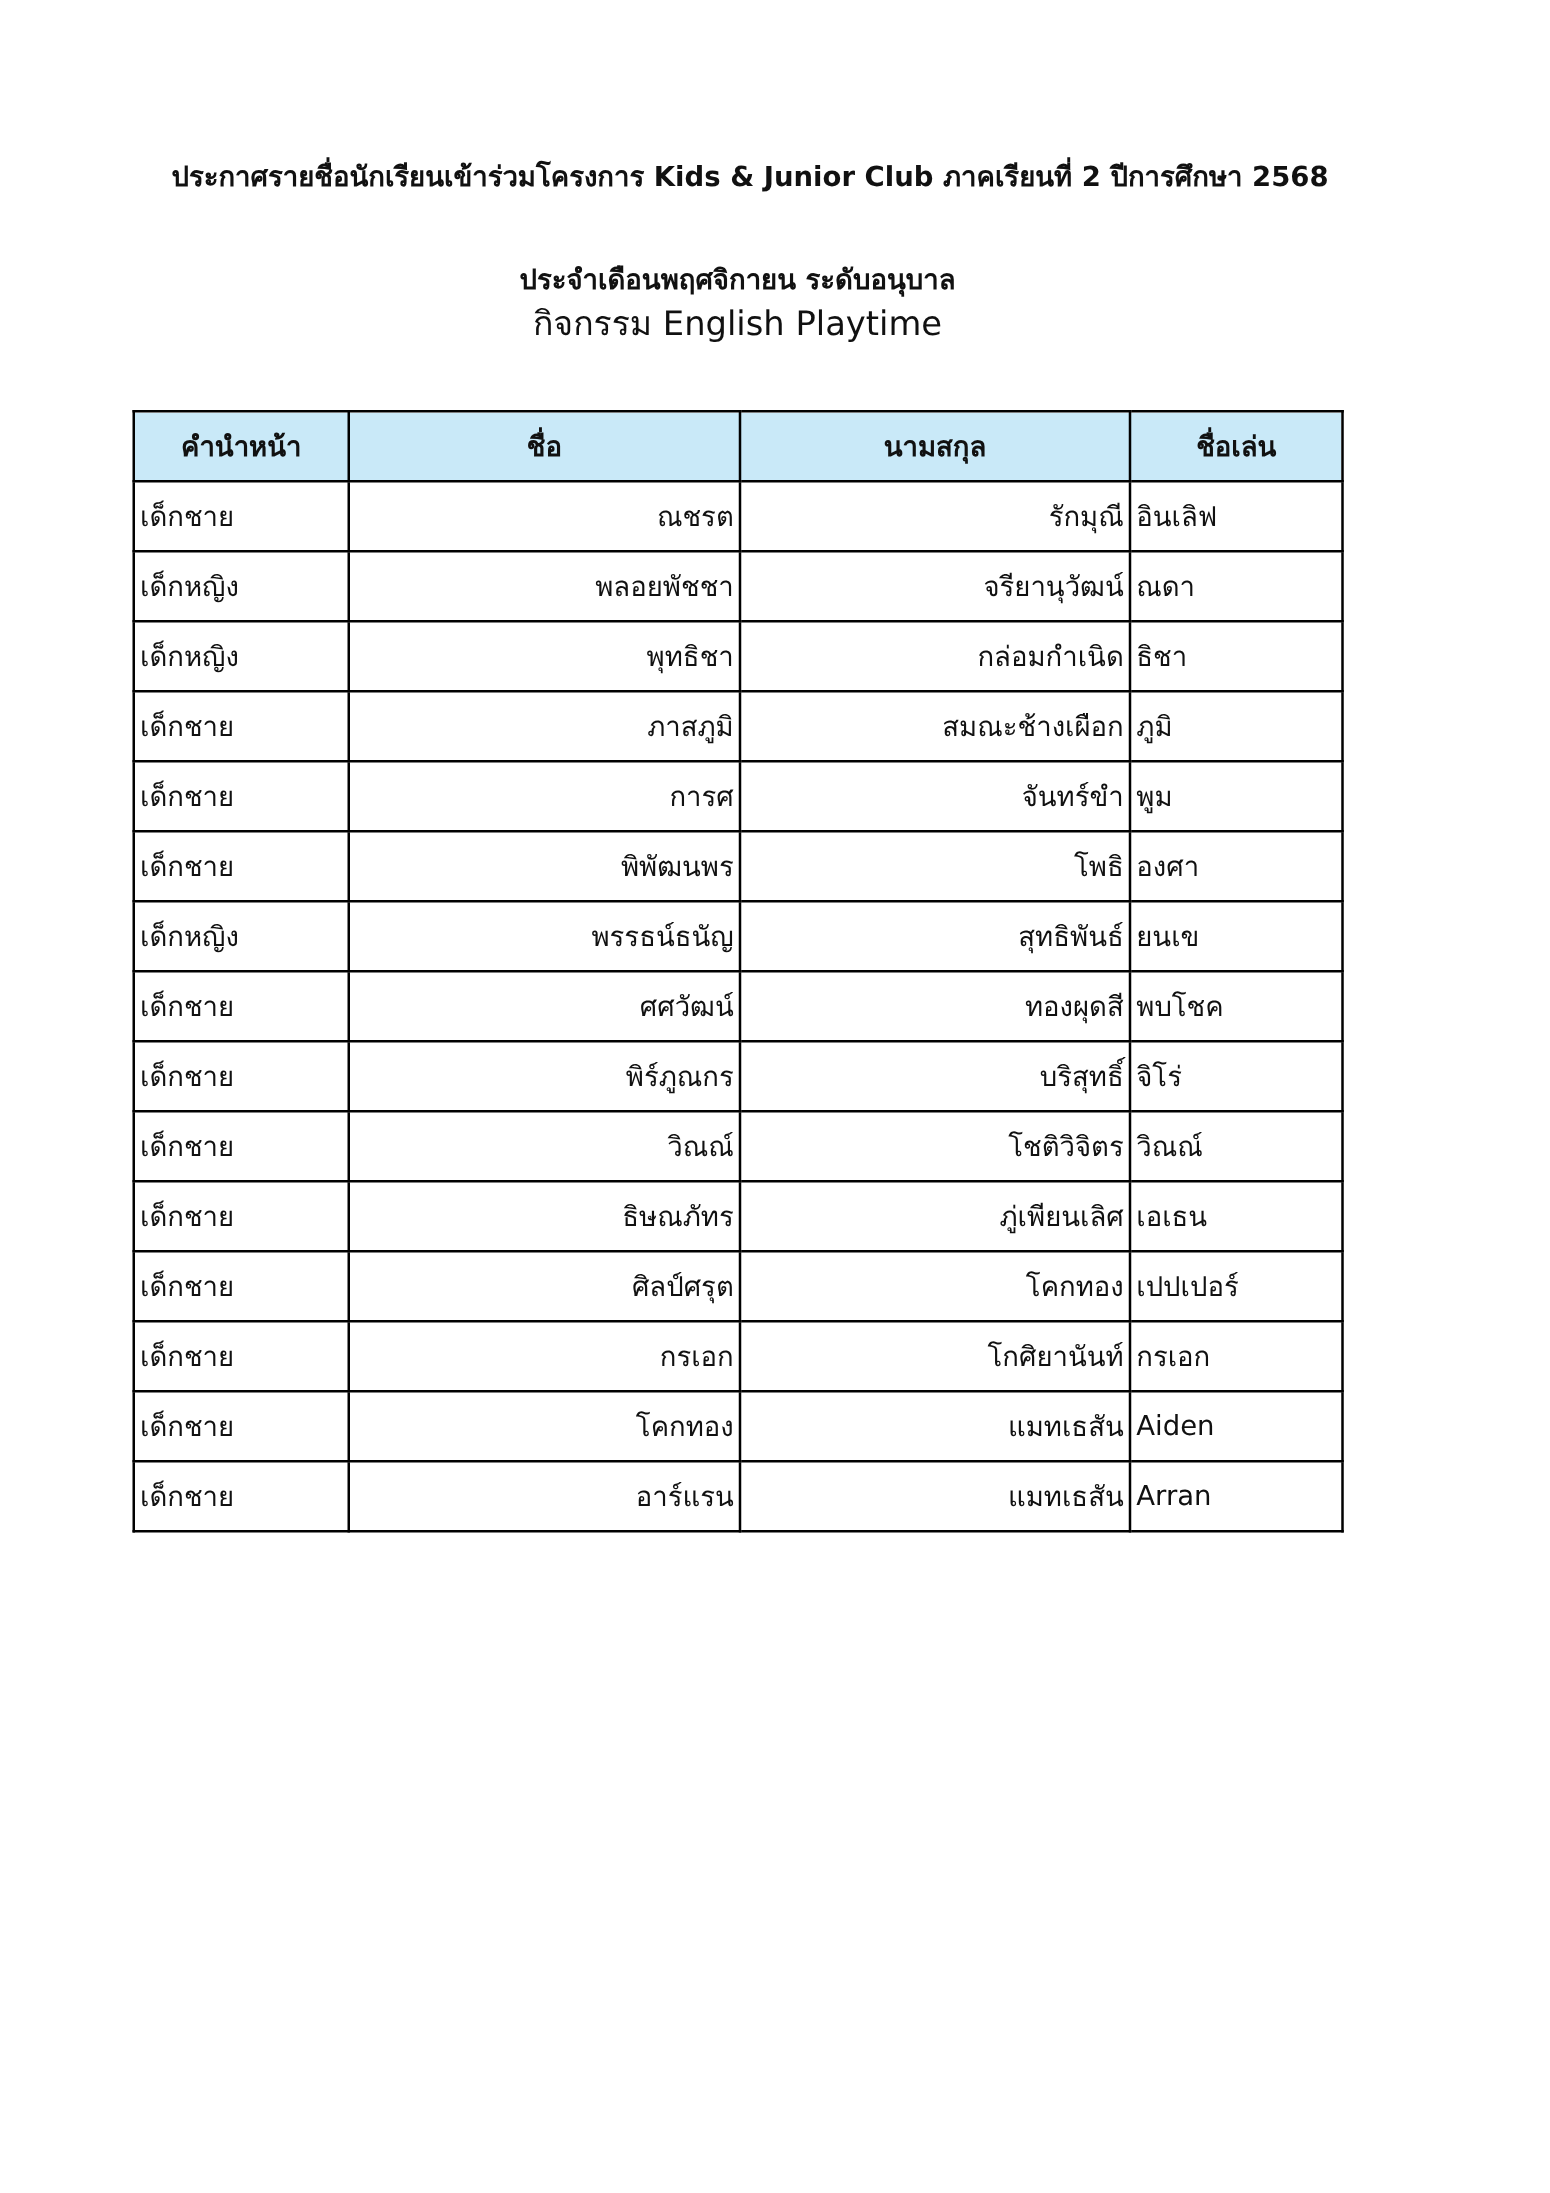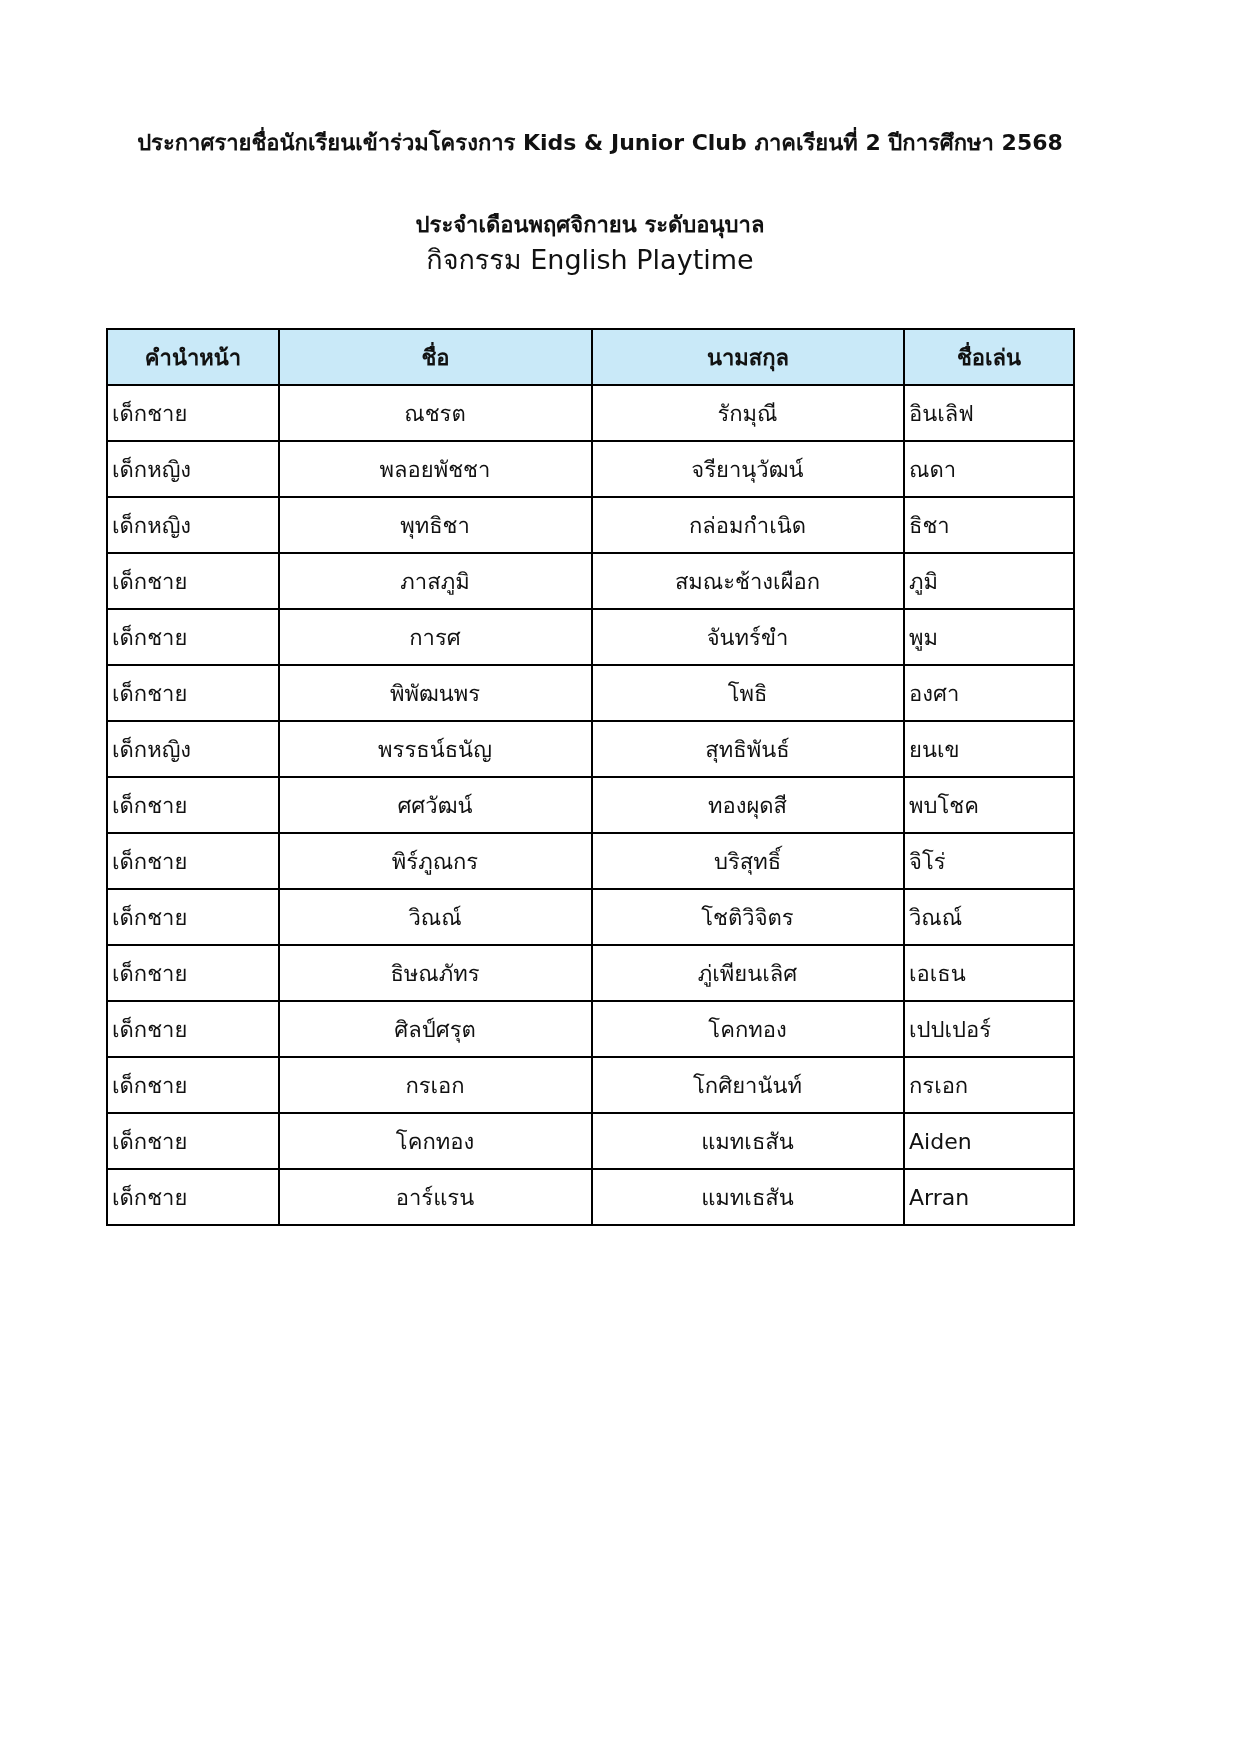--- a/index.html
+++ b/index.html
@@ -57,21 +57,21 @@
       background: #c9e9f8;
       font-weight: bold;
       text-align: center;
     }
     table.roster td.prefix,
     table.roster td.nick {
       text-align: left;
     }
     table.roster td.first,
     table.roster td.last {
-      text-align: center;
+      text-align: right;
       padding-left: 3px;
     }
   </style>
 </head>
 <body>
 
 <div class="title-line title-1">ประกาศรายชื่อนักเรียนเข้าร่วมโครงการ Kids &amp; Junior Club ภาคเรียนที่ 2 ปีการศึกษา 2568</div>
 <div class="title-line title-2">ประจำเดือนพฤศจิกายน ระดับอนุบาล</div>
 <div class="title-line title-3">กิจกรรม English Playtime</div>
 

